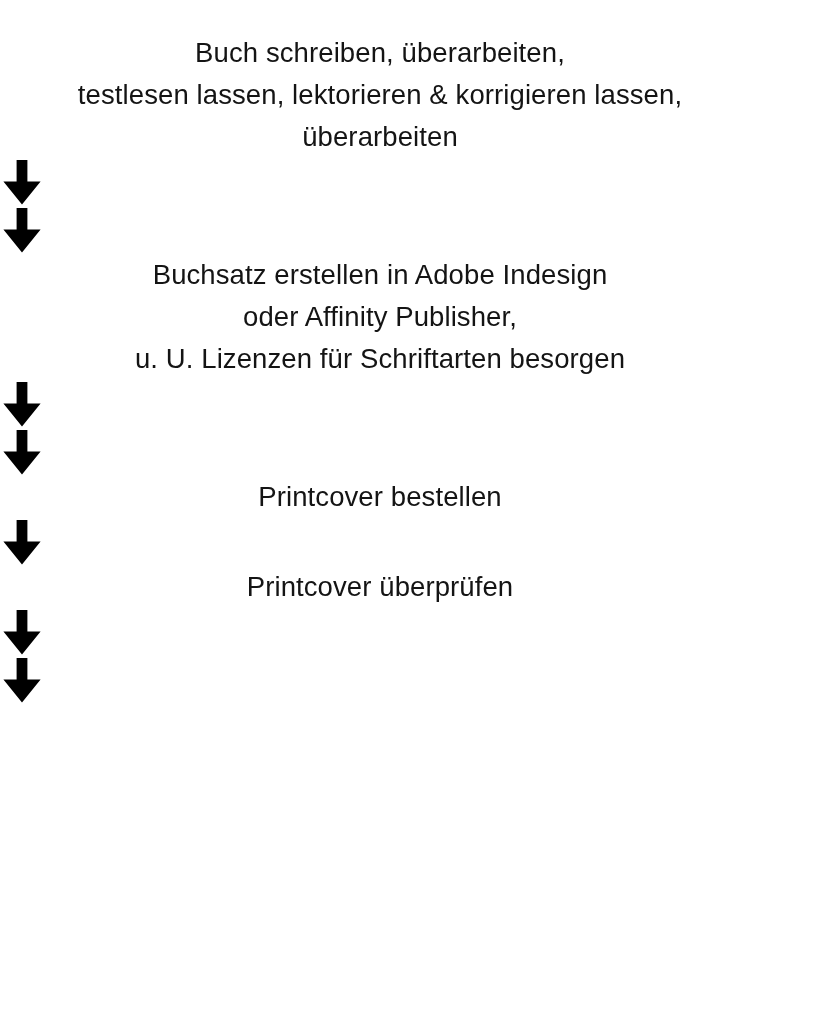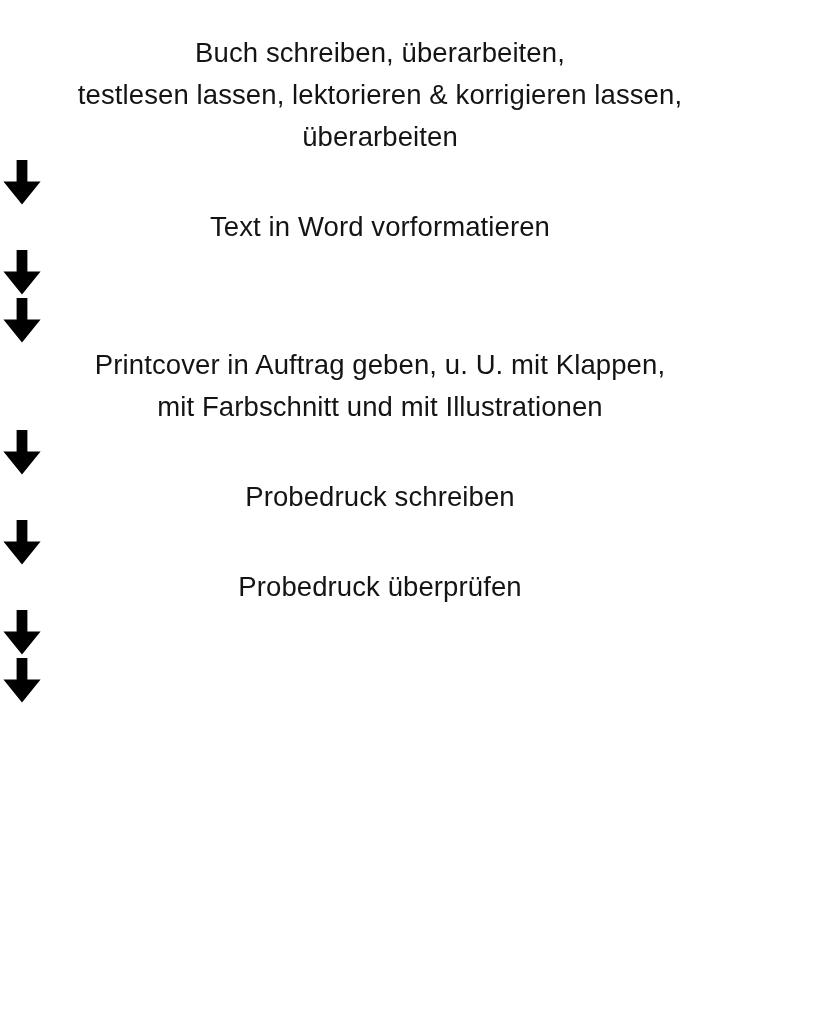--- a/index.html
+++ b/index.html
@@ -53,53 +53,53 @@
   <div class="step">Buch schreiben, überarbeiten,
 testlesen lassen, lektorieren &amp; korrigieren lassen,
 überarbeiten</div>
 
   <div class="arrow-wrap">
     <svg width="40" height="45" viewBox="0 0 40 45" aria-hidden="true">
       <path d="M14.6 0 H25.4 V21.5 H38.6 L20 44.5 L1.4 21.5 H14.6 Z" fill="#000000"></path>
     </svg>
   </div>
 
-  <div class="step">Text in Word vorformatieren</div>
+
+  <div class="arrow-wrap">
+    <svg width="40" height="45" viewBox="0 0 40 45" aria-hidden="true">
+      <path d="M14.6 0 H25.4 V21.5 H38.6 L20 44.5 L1.4 21.5 H14.6 Z" fill="#000000"></path>
+    </svg>
+  </div>
+
+  <div class="step">Buchsatz erstellen in Adobe Indesign
+oder Affinity Publisher,
+u. U. Lizenzen für Schriftarten besorgen</div>
 
   <div class="arrow-wrap">
     <svg width="40" height="45" viewBox="0 0 40 45" aria-hidden="true">
       <path d="M14.6 0 H25.4 V21.5 H38.6 L20 44.5 L1.4 21.5 H14.6 Z" fill="#000000"></path>
     </svg>
   </div>
 
 
   <div class="arrow-wrap">
     <svg width="40" height="45" viewBox="0 0 40 45" aria-hidden="true">
       <path d="M14.6 0 H25.4 V21.5 H38.6 L20 44.5 L1.4 21.5 H14.6 Z" fill="#000000"></path>
     </svg>
   </div>
 
-  <div class="step">Printcover in Auftrag geben, u. U. mit Klappen,
-mit Farbschnitt und mit Illustrationen</div>
+  <div class="step">Printcover bestellen</div>
 
   <div class="arrow-wrap">
     <svg width="40" height="45" viewBox="0 0 40 45" aria-hidden="true">
       <path d="M14.6 0 H25.4 V21.5 H38.6 L20 44.5 L1.4 21.5 H14.6 Z" fill="#000000"></path>
     </svg>
   </div>
 
-  <div class="step">Probedruck schreiben</div>
-
-  <div class="arrow-wrap">
-    <svg width="40" height="45" viewBox="0 0 40 45" aria-hidden="true">
-      <path d="M14.6 0 H25.4 V21.5 H38.6 L20 44.5 L1.4 21.5 H14.6 Z" fill="#000000"></path>
-    </svg>
-  </div>
-
-  <div class="step">Probedruck überprüfen</div>
+  <div class="step">Printcover überprüfen</div>
 
   <div class="arrow-wrap">
     <svg width="40" height="45" viewBox="0 0 40 45" aria-hidden="true">
       <path d="M14.6 0 H25.4 V21.5 H38.6 L20 44.5 L1.4 21.5 H14.6 Z" fill="#000000"></path>
     </svg>
   </div>
 
 
   <div class="arrow-wrap">
     <svg width="40" height="45" viewBox="0 0 40 45" aria-hidden="true">

